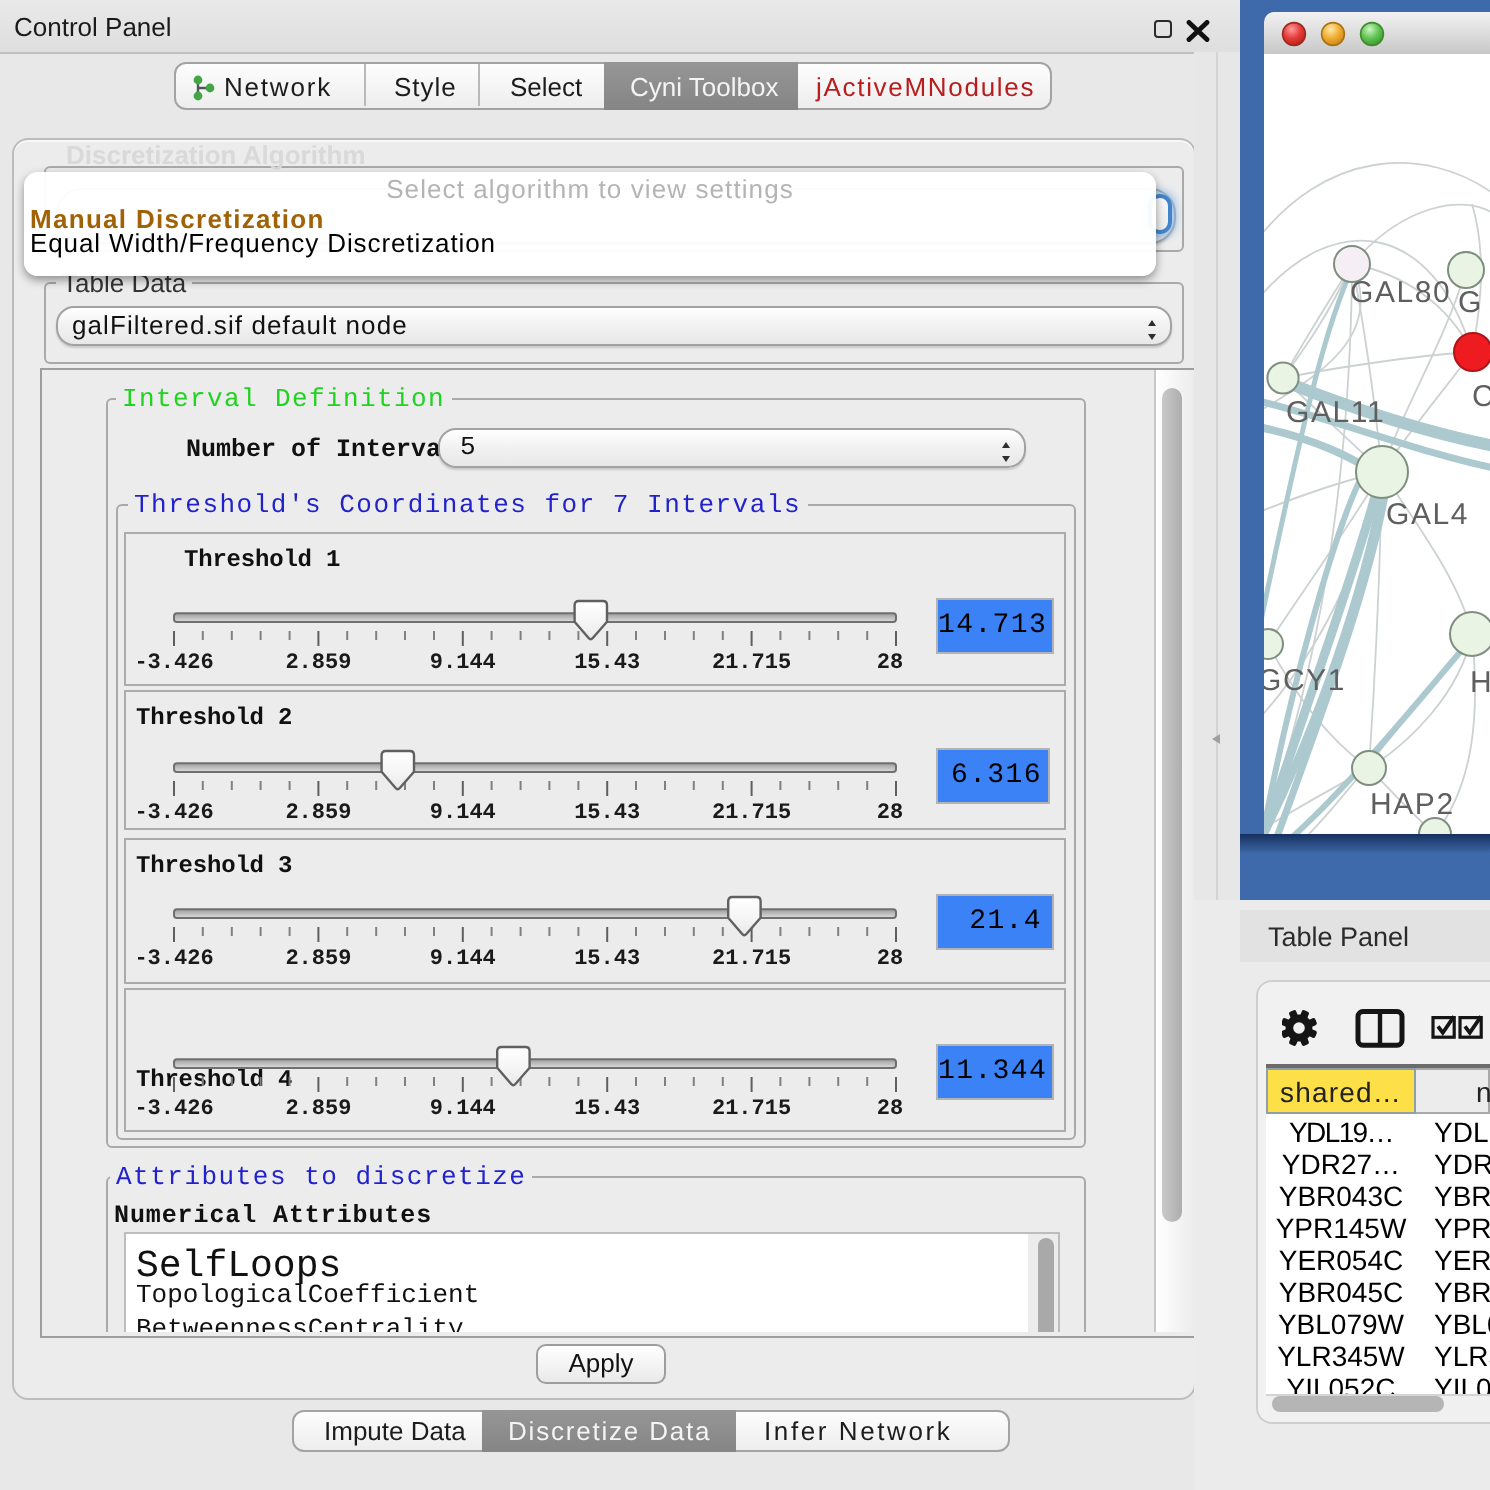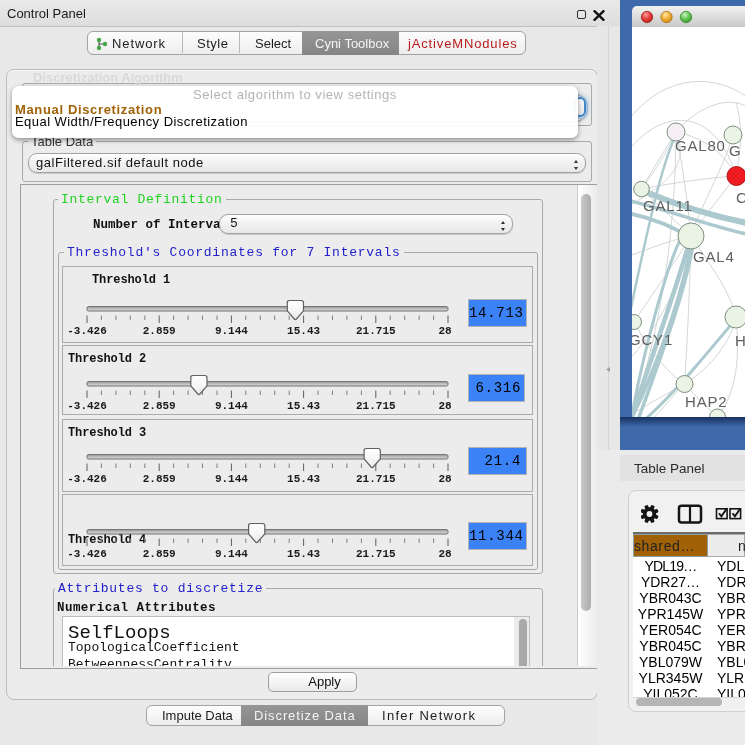--- a/index.html
+++ b/index.html
@@ -294,21 +294,21 @@
   <div class="abs" style="left:68px;top:622px;font-size:19px;color:#111;">SelfLoops</div>
   <div class="abs" style="left:68px;top:640px;font-size:13px;color:#111;">TopologicalCoefficient</div>
   <div class="abs" style="left:68px;top:657px;font-size:13px;color:#111;">BetweennessCentrality</div>
   <div class="abs" style="left:519px;top:619px;width:7.5px;height:60px;background:#a9a9a9;border-radius:4px;"></div>
 </div>
 </div>
 
 <div class="abs" style="left:577px;top:185px;width:18px;height:481px;background:linear-gradient(90deg,#ffffff,#ededed);border-left:1px solid #c9c9c9;"></div>
 <div class="abs" style="left:581px;top:194px;width:10px;height:417px;background:linear-gradient(90deg,#c9c9c9,#adadad);border-radius:6px;"></div>
 
-<div class="abs" style="left:268px;top:672px;width:63px;height:18px;background:linear-gradient(#ffffff,#e9e9e9);border:1px solid #9d9d9d;border-radius:5px;text-align:center;font-size:13px;color:#111;line-height:18px;padding-left:24px;">Apply</div>
+<div class="abs" style="left:268px;top:672px;width:63px;height:18px;background:linear-gradient(#ffffff,#e9e9e9);border:1px solid #9d9d9d;border-radius:5px;text-align:center;font-size:13px;color:#111;line-height:18px;">Apply</div>
 
 <div class="abs" style="left:146px;top:705px;width:357px;height:19px;background:linear-gradient(#fdfdfd,#ededed);border:1px solid #a3a3a3;border-radius:6px;"></div>
 <div class="abs" style="left:241px;top:705px;width:127px;height:21px;background:linear-gradient(#969696,#858585);"></div>
 <div class="abs" style="left:162px;top:708px;font-size:13px;color:#1c1c1c;">Impute Data</div>
 <div class="abs" style="left:254px;top:708px;font-size:13px;letter-spacing:0.9px;color:#f4f4f4;">Discretize Data</div>
 <div class="abs" style="left:382px;top:708px;font-size:13px;letter-spacing:1.3px;color:#1c1c1c;text-align:center;">Infer Network</div>
 
 <div class="abs" style="left:12px;top:86px;width:566px;height:52px;background:rgba(255,255,255,0.96);border-radius:7px;box-shadow:0 2px 5px rgba(0,0,0,0.4);"></div>
 <div class="abs" style="left:12px;top:87px;width:566px;text-align:center;font-size:13px;letter-spacing:0.55px;color:#b4b4b4;">Select algorithm to view settings</div>
 <div class="abs" style="left:15px;top:102px;font-size:13px;font-weight:bold;letter-spacing:0.65px;color:#a16207;">Manual Discretization</div>
@@ -436,21 +436,21 @@
     <rect x="75.5" y="5.8" width="10.6" height="9.8"></rect>
     <rect x="89" y="5.8" width="10.6" height="9.8"></rect>
   </g>
   <g fill="none" stroke="#151515" stroke-width="1.9">
     <path d="M 78,10.2 l 2.4,3.2 l 5.6,-8.2"></path>
     <path d="M 91.5,10.2 l 2.4,3.2 l 5.6,-8.2"></path>
   </g>
 </svg>
 <div class="abs" style="left:633px;top:532px;width:112px;height:2.5px;background:#6b6b6b;"></div>
 <div class="abs" style="left:633px;top:534px;width:112px;height:163px;background:#ffffff;overflow:hidden;">
-<div class="abs" style="left:0;top:0;width:75px;height:23px;background:#a16207;border:1px solid #8f9fa7;box-sizing:border-box;text-align:left;font-size:14px;letter-spacing:0.6px;color:#222;line-height:22px;">shared…</div>
+<div class="abs" style="left:0;top:0;width:75px;height:23px;background:#fde047;border:1px solid #8f9fa7;box-sizing:border-box;text-align:center;font-size:14px;letter-spacing:0.6px;color:#222;line-height:22px;">shared…</div>
 <div class="abs" style="left:75px;top:0;width:37px;height:23px;background:#ececec;border:1px solid #a9a9a9;border-left:none;box-sizing:border-box;font-size:14px;color:#222;line-height:22px;padding-left:30px;">n…</div>
 <div class="abs" style="left:0;top:24px;width:75px;text-align:center;font-size:14px;letter-spacing:-0.8px;color:#000;">YDL19…</div>
 <div class="abs" style="left:84px;top:24px;font-size:14px;color:#000;">YDL1</div>
 <div class="abs" style="left:0;top:40px;width:75px;text-align:center;font-size:14px;color:#000;">YDR27…</div>
 <div class="abs" style="left:84px;top:40px;font-size:14px;color:#000;">YDR2</div>
 <div class="abs" style="left:0;top:56px;width:75px;text-align:center;font-size:14px;color:#000;">YBR043C</div>
 <div class="abs" style="left:84px;top:56px;font-size:14px;color:#000;">YBR0</div>
 <div class="abs" style="left:0;top:72px;width:75px;text-align:center;font-size:14px;color:#000;">YPR145W</div>
 <div class="abs" style="left:84px;top:72px;font-size:14px;color:#000;">YPR1</div>
 <div class="abs" style="left:0;top:88px;width:75px;text-align:center;font-size:14px;color:#000;">YER054C</div>

